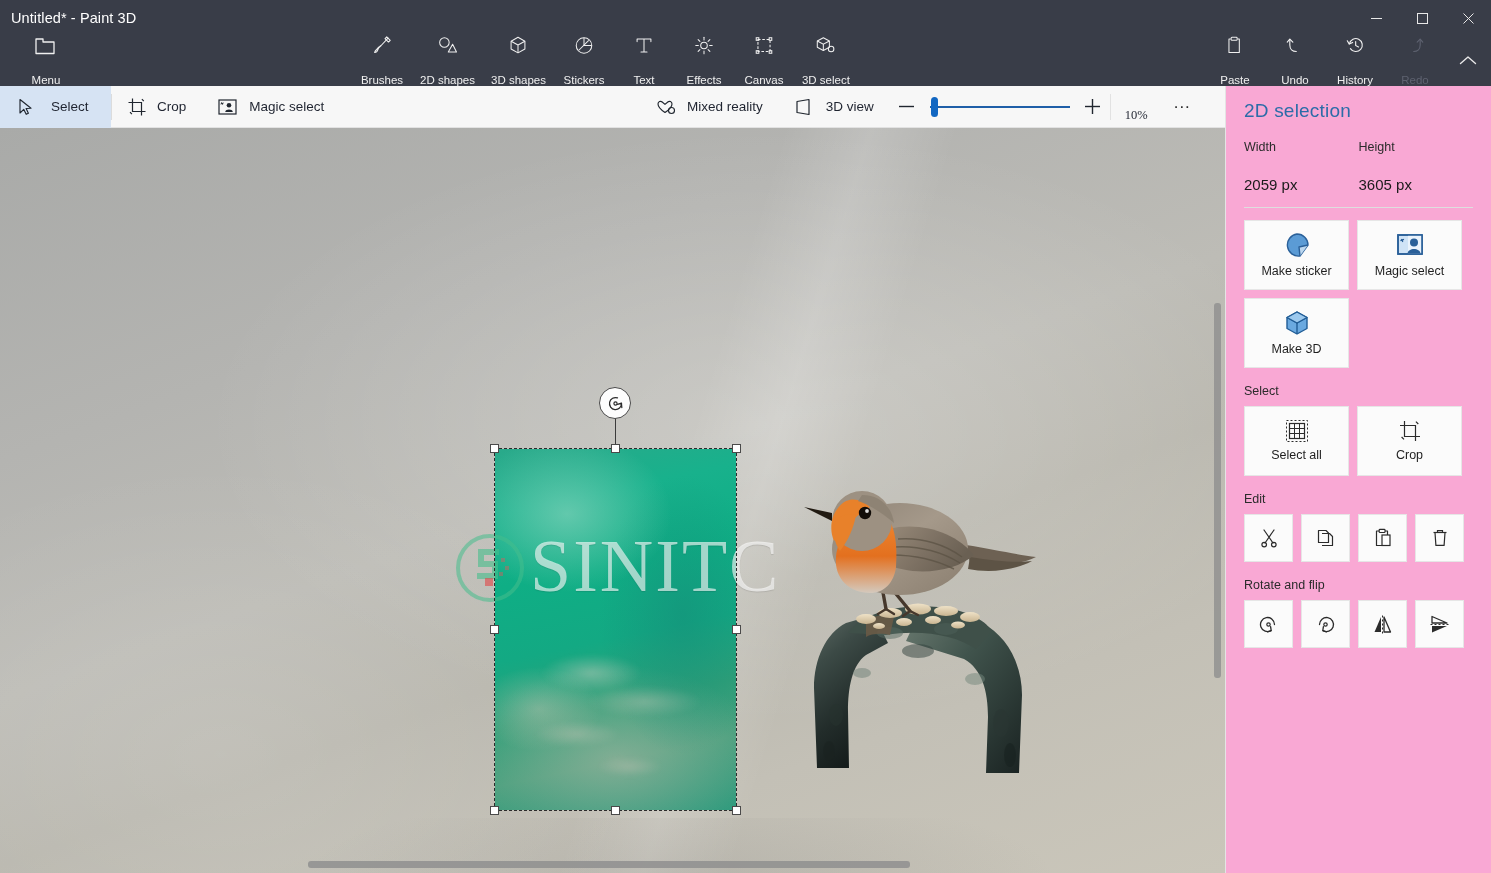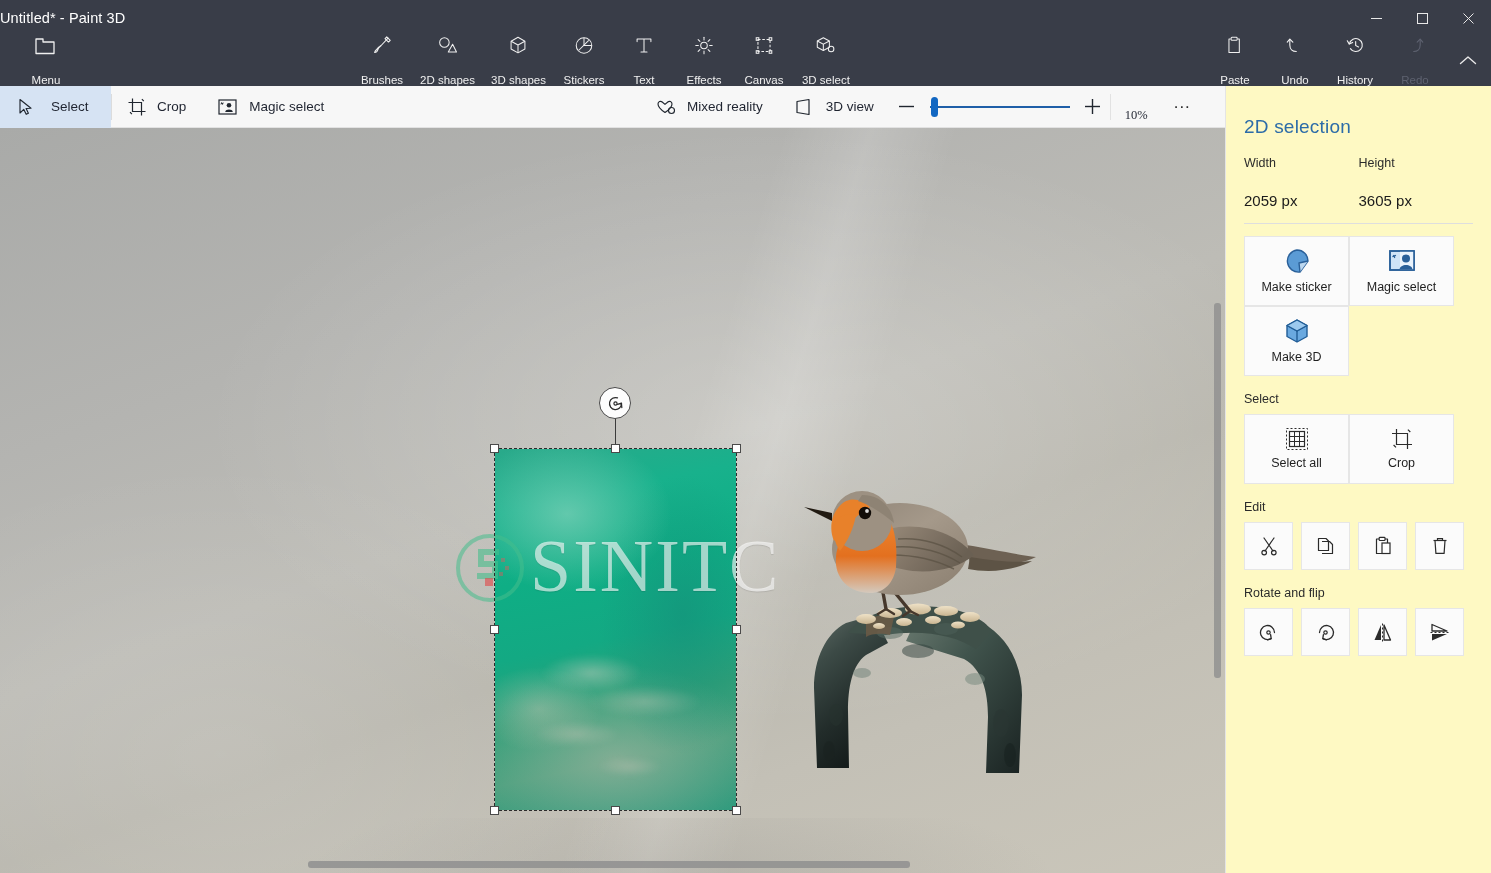--- a/index.html
+++ b/index.html
@@ -12,21 +12,21 @@
 
   
   .titlebar {
     position: absolute; top: 0; left: 0;
     width: 1491px; height: 36px;
     background: #393d48;
     display: flex; align-items: center;
   }
   .title-text {
     color: #ffffff; font-size: 14.5px;
-    padding-left: 0; letter-spacing: .1px;
+    padding-left: 11px; letter-spacing: .1px;
   }
   .win-controls {
     position: absolute; right: 0; top: 0;
     height: 36px; display: flex;
   }
   .win-btn {
     width: 46px; height: 36px;
     display: flex; align-items: center; justify-content: center;
     color: #e8e8e8;
   }
@@ -215,36 +215,36 @@
   .hscroll {
     position: absolute; left: 308px; bottom: 5px;
     width: 602px; height: 7px;
     background: #8f8f8f; opacity: .85; border-radius: 3px;
   }
 
   
   .panel {
     position: absolute; top: 86px; right: 0;
     width: 266px; height: 787px;
-    background: #fef9c3;
+    background: #f9a8d4;
     border-left: 1px solid #e4e4e4;
-    padding: 16px 18px;
+    padding: 0 18px;
   }
   .panel-title {
     color: #2c6ca8; font-size: 19px;
     margin-top: 14px; margin-bottom: 18px;
     letter-spacing: .2px;
   }
   .dims { display: flex; margin-bottom: 14px; }
   .dim-col { width: 124px; }
   .dim-label { font-size: 12.5px; color: #2b2b2b; margin-bottom: 22px; }
   .dim-val   { font-size: 15px;   color: #1b1b1b; }
   .divider { height: 1px; background: #dedede; margin: 8px 0 12px; }
 
-  .tiles { display: flex; flex-wrap: wrap; }
+  .tiles { display: flex; flex-wrap: wrap; gap: 8px; }
   .tile {
     width: 105px; height: 70px;
     background: #fbfbfb; border: 1px solid #e6e6e6;
     display: flex; flex-direction: column;
     align-items: center; justify-content: center; gap: 6px;
     font-size: 12.5px; color: #1f1f1f;
   }
   .group-label {
     font-size: 12.5px; color: #2b2b2b;
     margin: 16px 0 8px;

